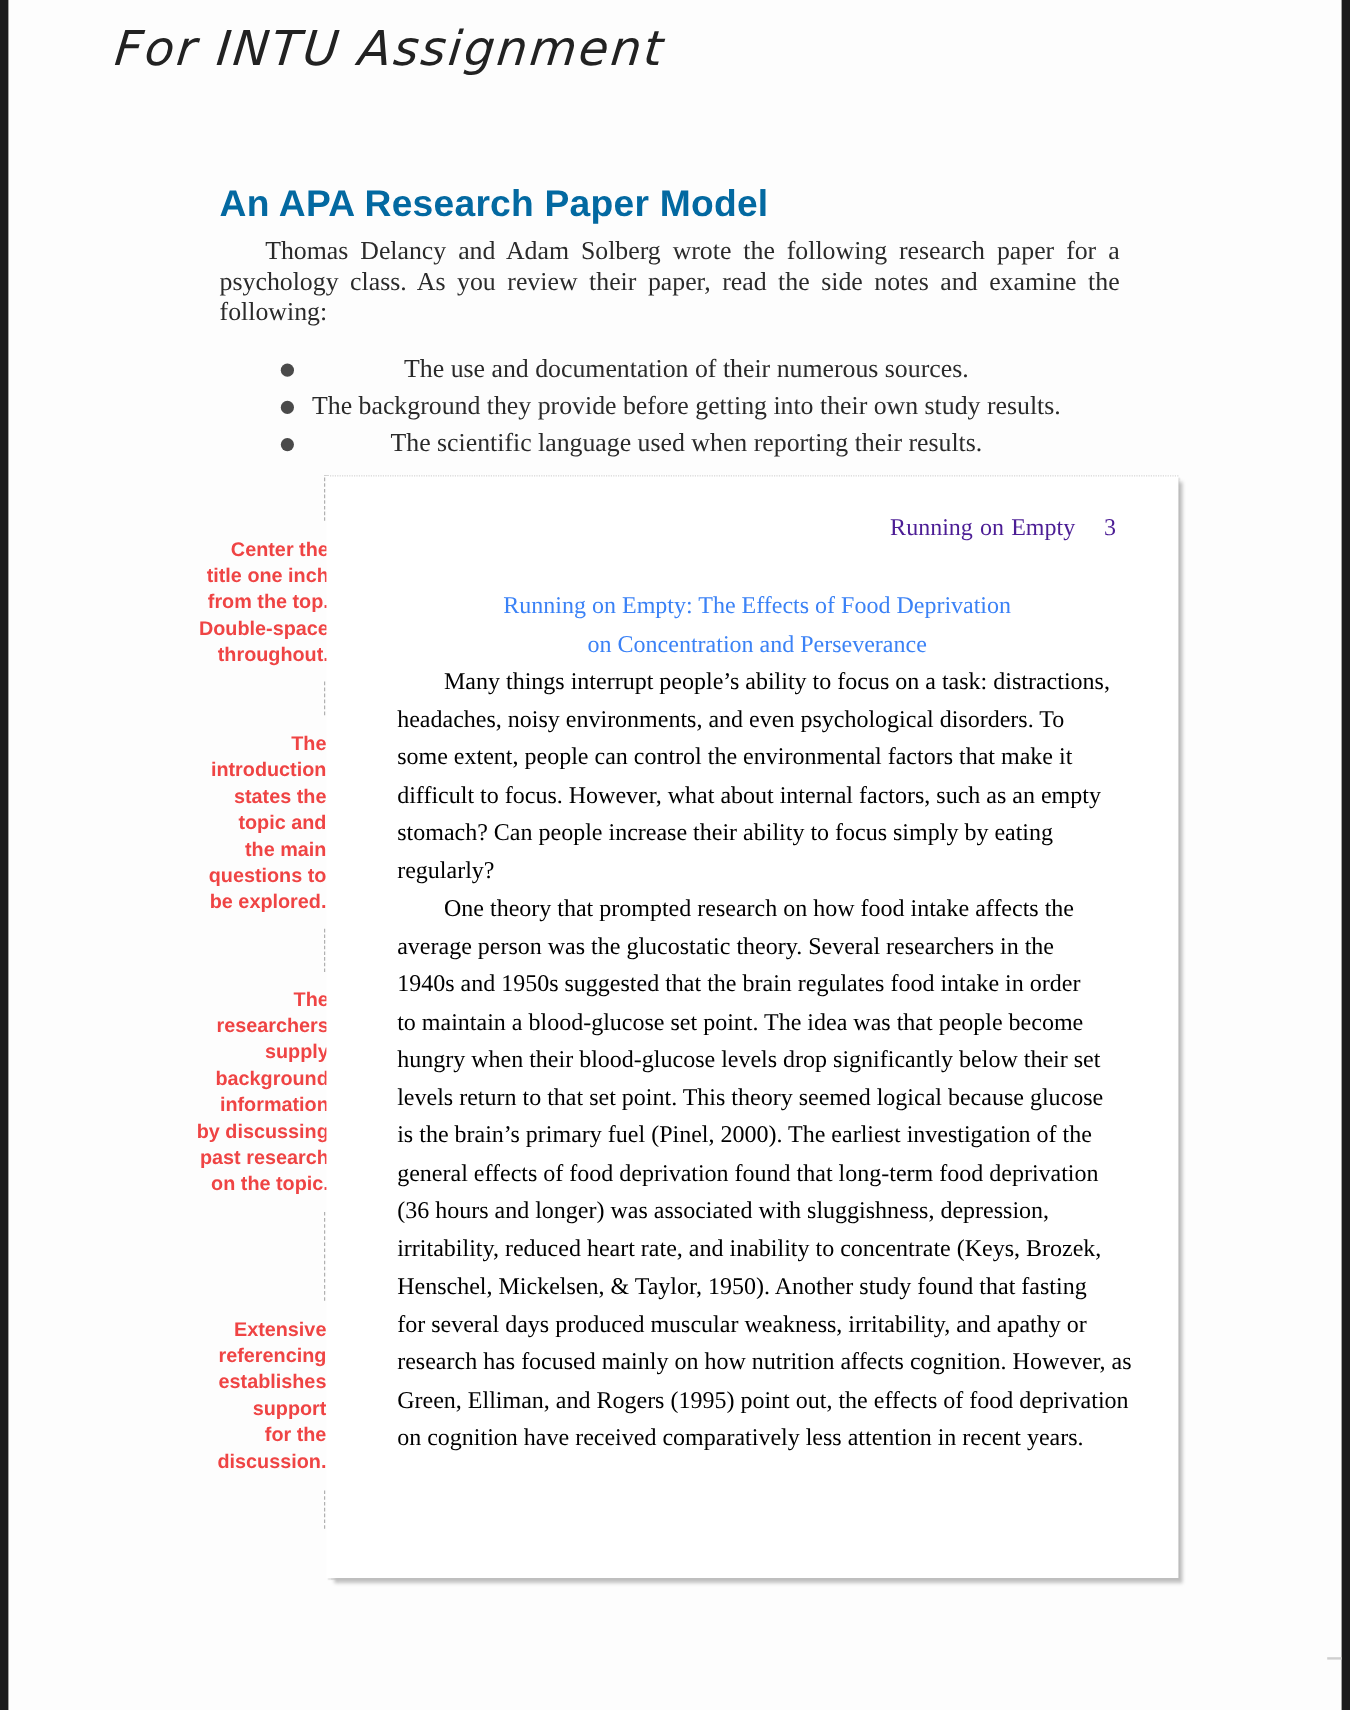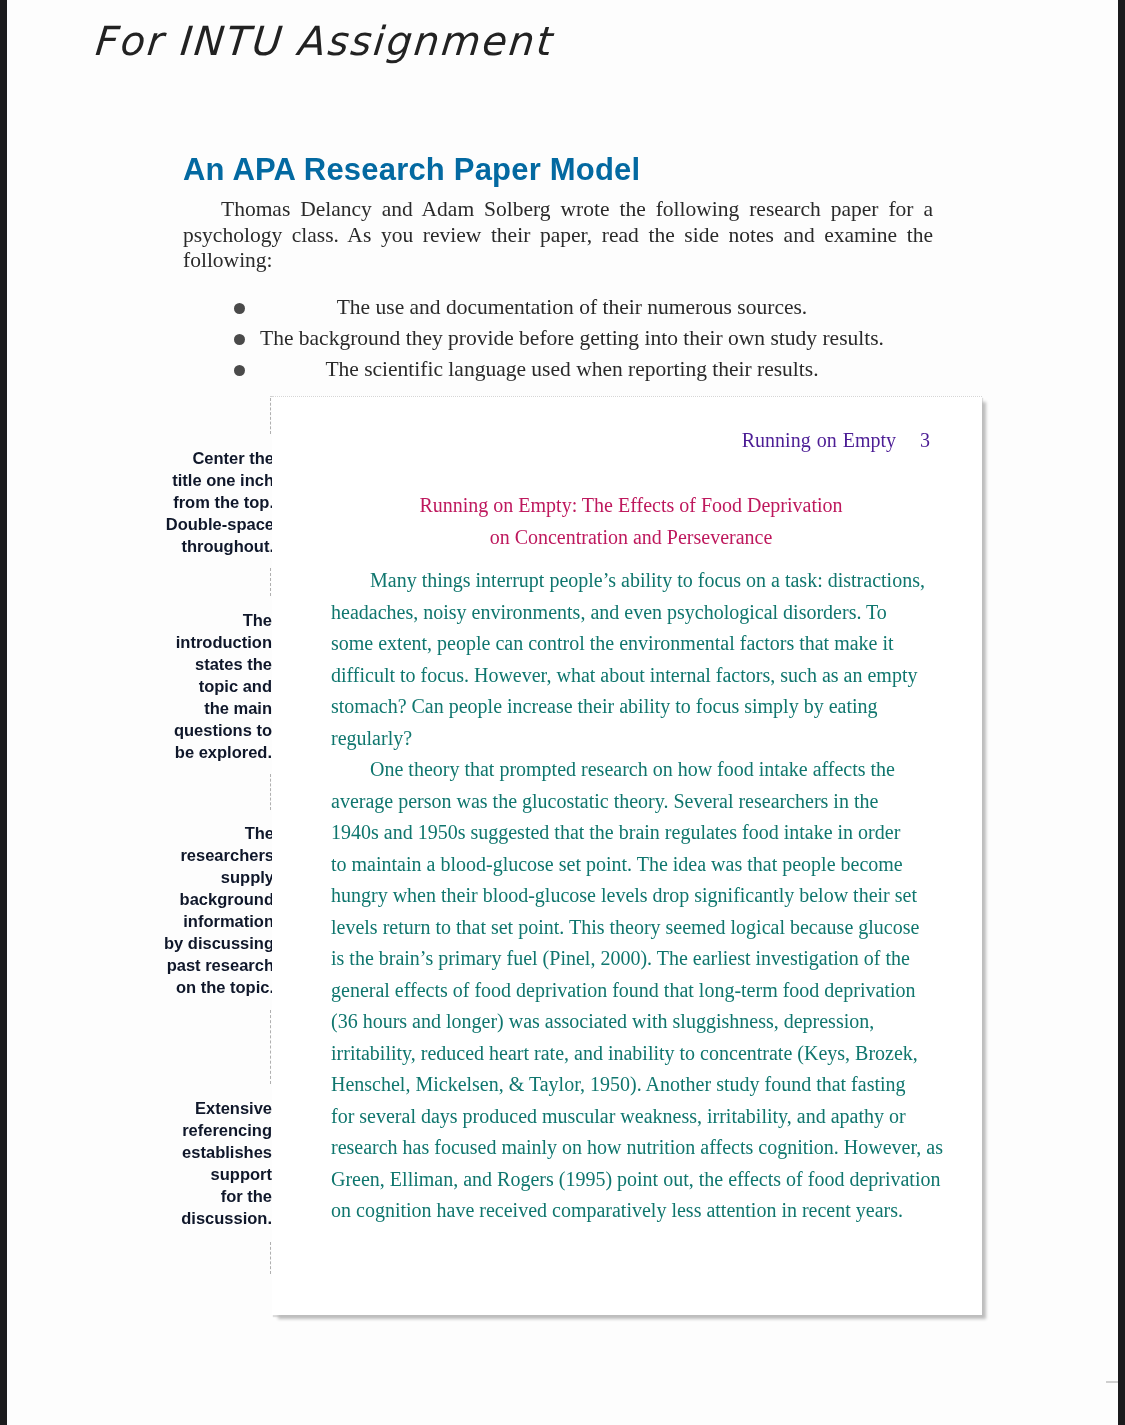--- a/index.html
+++ b/index.html
@@ -50,34 +50,34 @@
     box-shadow: 5px 5px 3px -1px #bdbdbd, 1px 2px 1px #dcdcdc;
     border-top: 1px dotted #d6d6d6;
   }
   .running-head {
     position: absolute; right: 52px; top: 32px;
     font-size: 20px; color: #4c1d95; white-space: nowrap; word-spacing: 1px;
   }
   .running-head .pg { margin-left: 24px; }
   .paper-title {
     position: absolute; left: 0; width: 718px; top: 93px;
-    text-align: center; font-size: 20px; line-height: 31.5px; color: #be185d;
+    text-align: center; font-size: 20px; line-height: 31.5px; color: #3b82f6;
   }
   .body-text {
     position: absolute; left: 59px; top: 156px; width: 600px;
-    font-size: 20px; line-height: 31.5px; color: #0f766e; margin-top: 12px;
+    font-size: 20px; line-height: 31.5px; color: #000000;
   }
   .body-text .ln { display: block; white-space: nowrap; }
   .body-text .ln.first { padding-left: 39px; }
 
   
   .note {
     position: absolute; right: 851px; text-align: right;
     font-family: "Liberation Sans", sans-serif; font-weight: bold;
-    font-size: 16.5px; line-height: 22px; color: #0f172a;
+    font-size: 16.5px; line-height: 22px; color: #ef4444;
   }
   .bracket {
     position: absolute; width: 14px;
     border-right: 1px dashed #9a9a9a; border-top: 1px dashed #b5b5b5; border-bottom: 1px dashed #b5b5b5;
     border-radius: 0 6px 6px 0;
   }
   .connector { position: absolute; width: 0; border-left: 1px dashed #b0b0b0; }
   .top-connector { position: absolute; height: 0; border-top: 1px dotted #cfcfcf; }
 </style>
 </head>

